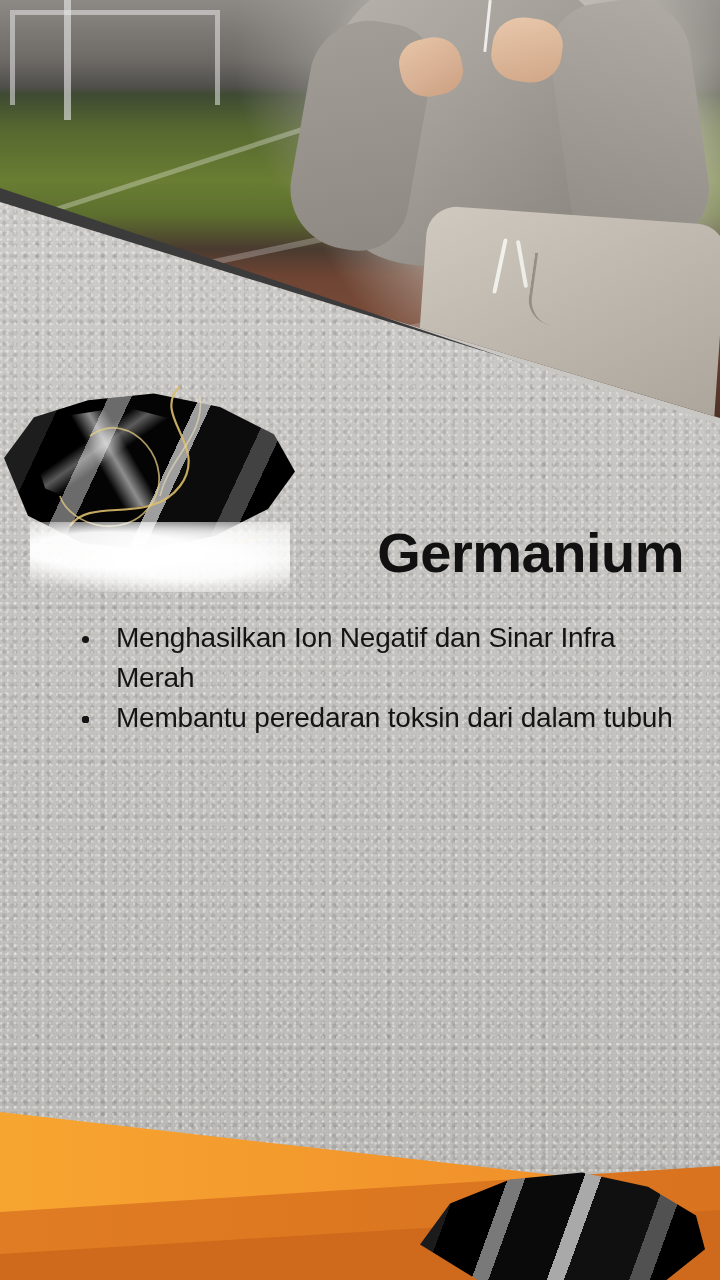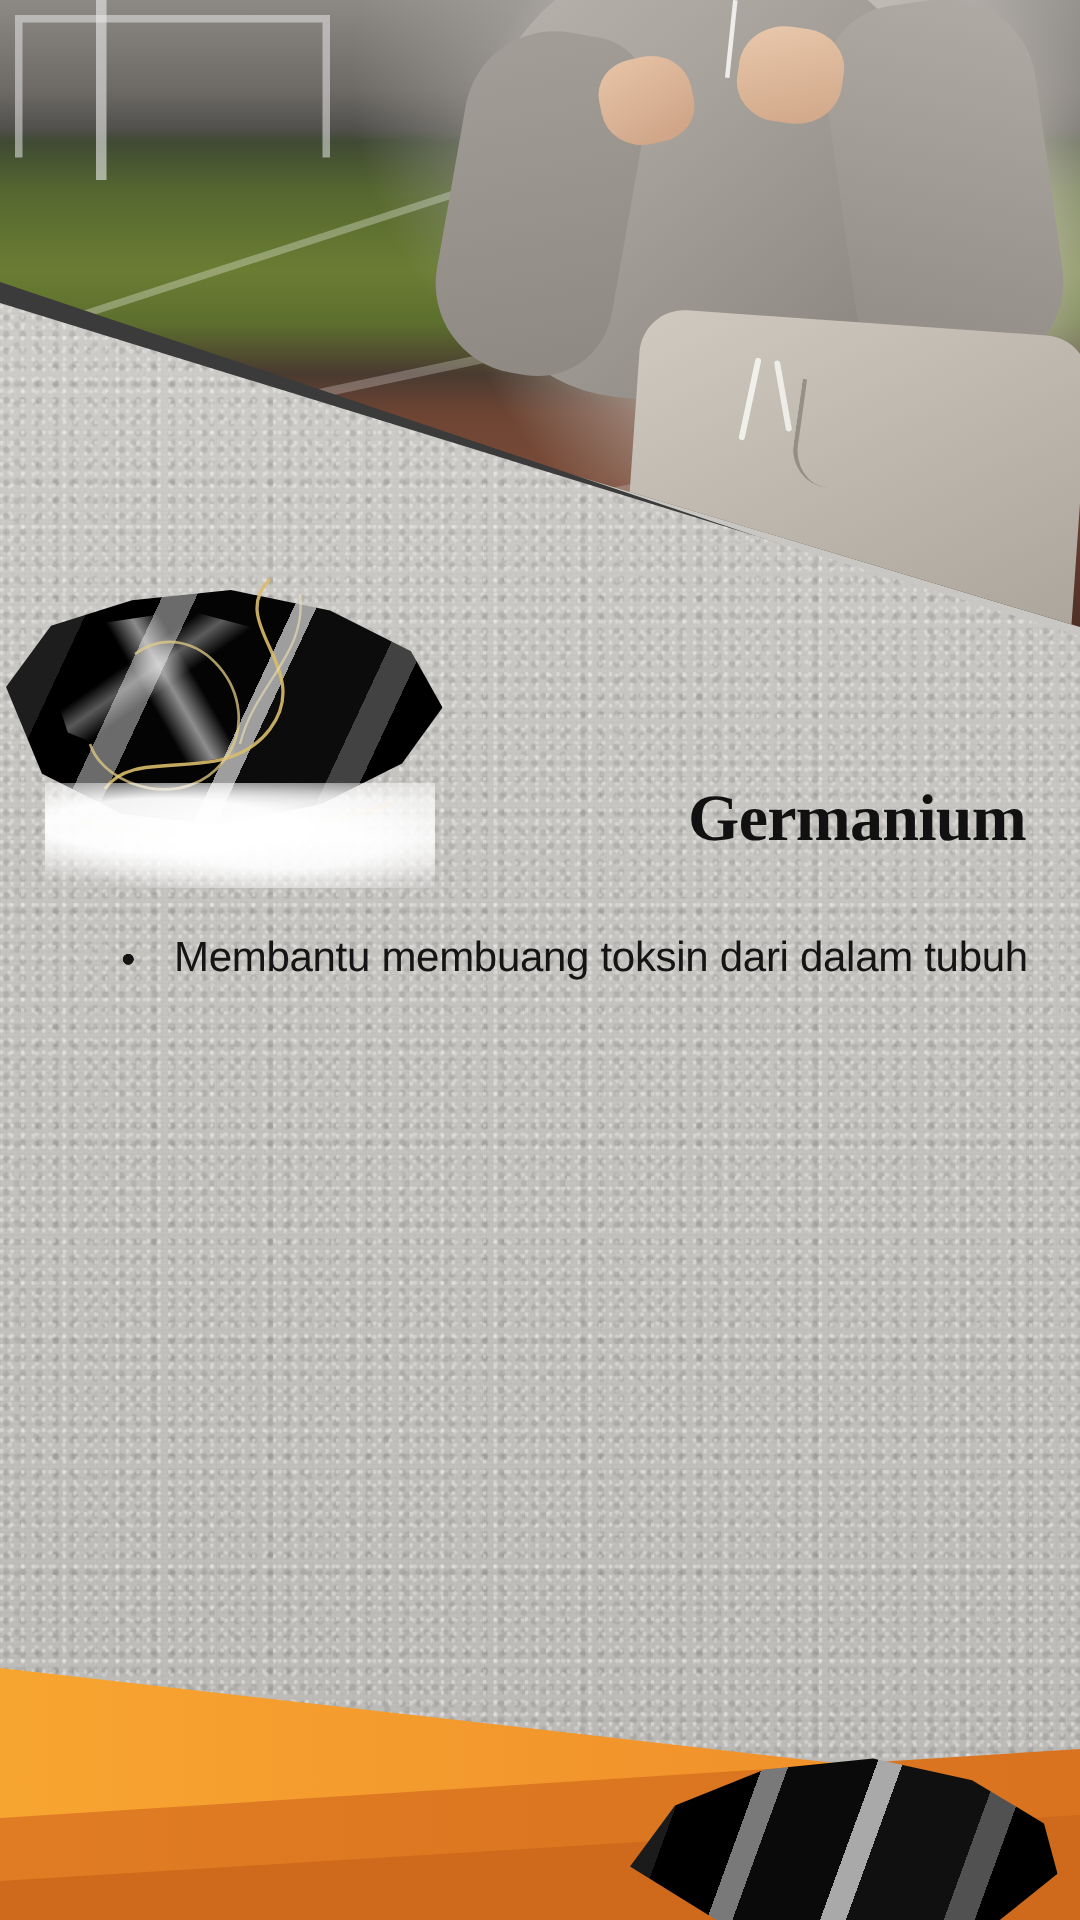--- a/index.html
+++ b/index.html
@@ -171,25 +171,25 @@
       radial-gradient(ellipse at 30% 40%, rgba(255,255,255,.95) 0 30%, rgba(255,255,255,0) 70%),
       radial-gradient(ellipse at 62% 60%, rgba(255,255,255,.85) 0 26%, rgba(255,255,255,0) 66%),
       radial-gradient(ellipse at 85% 35%, rgba(255,255,255,.7) 0 24%, rgba(255,255,255,0) 62%);
     filter:blur(.4px);
   }
 
   
   .title {
     position:absolute;
     right:36px; top:520px;
-    font-size:44px;
+    font-size:56px;
     font-weight:bold;
     letter-spacing:-0.5px;
     color:#111;
-    font-family:Liberation Serif, serif;
+    font-family:Liberation Sans, sans-serif;
   }
   .benefits {
     position:absolute;
     left:72px; top:618px;
     width:620px;
     list-style:none;
   }
   .benefits li {
     position:relative;
     font-size:28px;
@@ -272,27 +272,31 @@
       <path d="M170 20 C175 60, 140 80, 130 120" fill="none" stroke="#f0e3b5" stroke-width="1.6" opacity="0.6"></path>
     </svg>
     <div class="whitebrush"></div>
   </div>
 
   <div class="title">Germanium</div>
 
   <ul class="benefits">
     <li>
       <span class="dot"></span>
+      <span>Menghasilkan Ion Negatif dan Sinar Infra Merah</span>
     </li>
     <li>
       <span class="dot"></span>
     </li>
     <li>
       <span class="dot"></span>
-      <span>Membantu membuang toksin dari dalam tubuh</span>
+    </li>
+    <li>
+      <span class="dot"></span>
+      <span>Membantu peredaran toksin dari dalam tubuh</span>
     </li>
   </ul>
 
   <div class="orange-top"></div>
   <div class="orange-dark"></div>
   <div class="orange-deep"></div>
   <div class="mineral-bottom"></div>
 
 </div>
 

